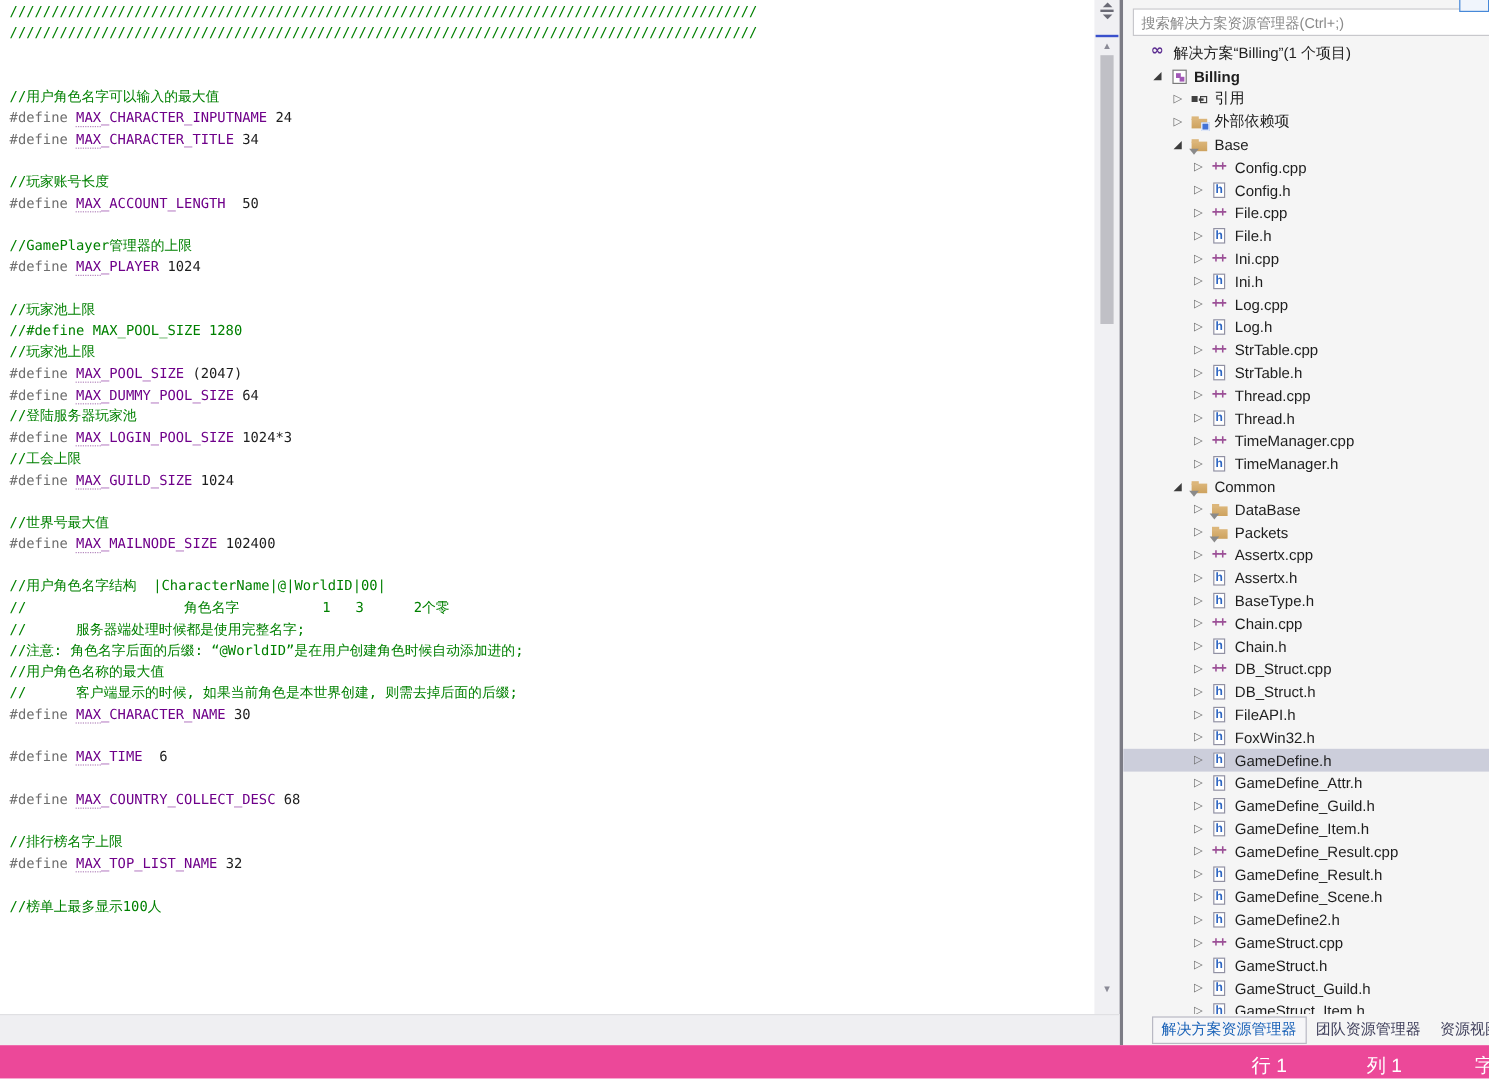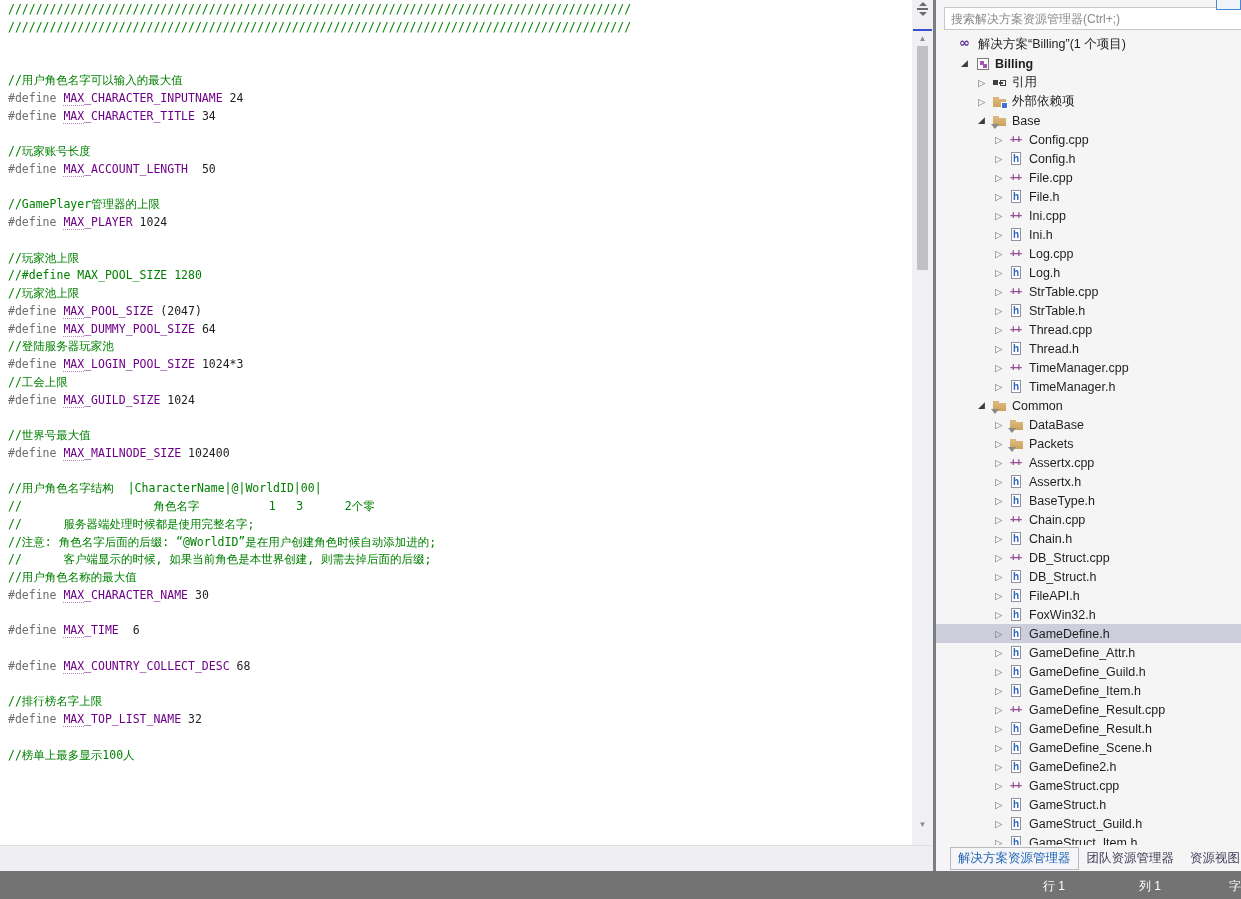--- a/index.html
+++ b/index.html
@@ -67,26 +67,26 @@
     border-left:4px solid transparent;border-right:4px solid transparent;border-top:5px solid #8a8a8a;}
   .ic-cpp::before{content:"++";position:absolute;left:1px;top:0;font-size:11px;font-weight:bold;color:#9b4f96;
     letter-spacing:-1px;font-family:"DejaVu Sans Mono",monospace;}
   .ic-h::before{content:"";position:absolute;left:2px;top:1px;width:10px;height:13px;border:1px solid #9191a3;background:#fff;box-sizing:border-box;}
   .ic-h::after{content:"h";position:absolute;left:0;top:1px;width:14px;text-align:center;font-size:10px;
     font-weight:bold;color:#2e66c2;line-height:13px;}
 
   
   #hscroll{position:absolute;left:0;top:845px;width:933px;height:26px;background:#efeff2;border-top:1px solid #e0e0e3;box-sizing:border-box;}
   #tabs{position:absolute;left:936px;top:845px;width:305px;height:26px;background:#f5f5f5;
-    display:flex;align-items:center;padding-left:14px;box-sizing:border-box;white-space:nowrap;overflow:hidden;}
+    display:flex;align-items:center;padding-left:24px;box-sizing:border-box;white-space:nowrap;overflow:hidden;}
   .tab{display:inline-block;padding:3px 8px;font-size:12.5px;color:#40405c;flex:none;}
   .tab.active{border:1px solid #b9b9c4;background:#f6f6f8;color:#1c63b8;padding:2px 7px;}
 
   
-  #status{position:absolute;left:0;top:871px;width:1241px;height:28px;background:#737373;color:#fff;font-size:12px;}
+  #status{position:absolute;left:0;top:871px;width:1241px;height:28px;background:#ec4899;color:#fff;font-size:16px;}
   .st{position:absolute;top:7px;white-space:nowrap;}
   #st-line{left:1043px;}
   #st-col{left:1139px;}
   #st-char{left:1229px;}
 
   
   #tb-frag{position:absolute;left:1216px;top:-7px;width:23px;height:15px;border:1px solid #4688d8;background:#f0f5fc;z-index:5;}
 </style>
 </head>
 <body>
@@ -118,22 +118,22 @@
       <div class="cl"><span class="c">//工会上限</span></div>
       <div class="cl"><span class="p">#define </span><span class="md">MAX</span><span class="m">_GUILD_SIZE</span><span class="n"> 1024</span></div>
       <div class="cl"></div>
       <div class="cl"><span class="c">//世界号最大值</span></div>
       <div class="cl"><span class="p">#define </span><span class="md">MAX</span><span class="m">_MAILNODE_SIZE</span><span class="n"> 102400</span></div>
       <div class="cl"></div>
       <div class="cl"><span class="c">//用户角色名字结构  |CharacterName|@|WorldID|00|</span></div>
       <div class="cl"><span class="c">//                   角色名字          1   3      2个零</span></div>
       <div class="cl"><span class="c">//      服务器端处理时候都是使用完整名字;</span></div>
       <div class="cl"><span class="c">//注意: 角色名字后面的后缀: “@WorldID”是在用户创建角色时候自动添加进的;</span></div>
+      <div class="cl"><span class="c">//用户角色名称的最大值</span></div>
       <div class="cl"><span class="c">//      客户端显示的时候, 如果当前角色是本世界创建, 则需去掉后面的后缀;</span></div>
-      <div class="cl"><span class="c">//用户角色名称的最大值</span></div>
       <div class="cl"><span class="p">#define </span><span class="md">MAX</span><span class="m">_CHARACTER_NAME</span><span class="n"> 30</span></div>
       <div class="cl"></div>
       <div class="cl"><span class="p">#define </span><span class="md">MAX</span><span class="m">_TIME</span><span class="n">  6</span></div>
       <div class="cl"></div>
       <div class="cl"><span class="p">#define </span><span class="md">MAX</span><span class="m">_COUNTRY_COLLECT_DESC</span><span class="n"> 68</span></div>
       <div class="cl"></div>
       <div class="cl"><span class="c">//排行榜名字上限</span></div>
       <div class="cl"><span class="p">#define </span><span class="md">MAX</span><span class="m">_TOP_LIST_NAME</span><span class="n"> 32</span></div>
       <div class="cl"></div>
       <div class="cl"><span class="c">//榜单上最多显示100人</span></div>

